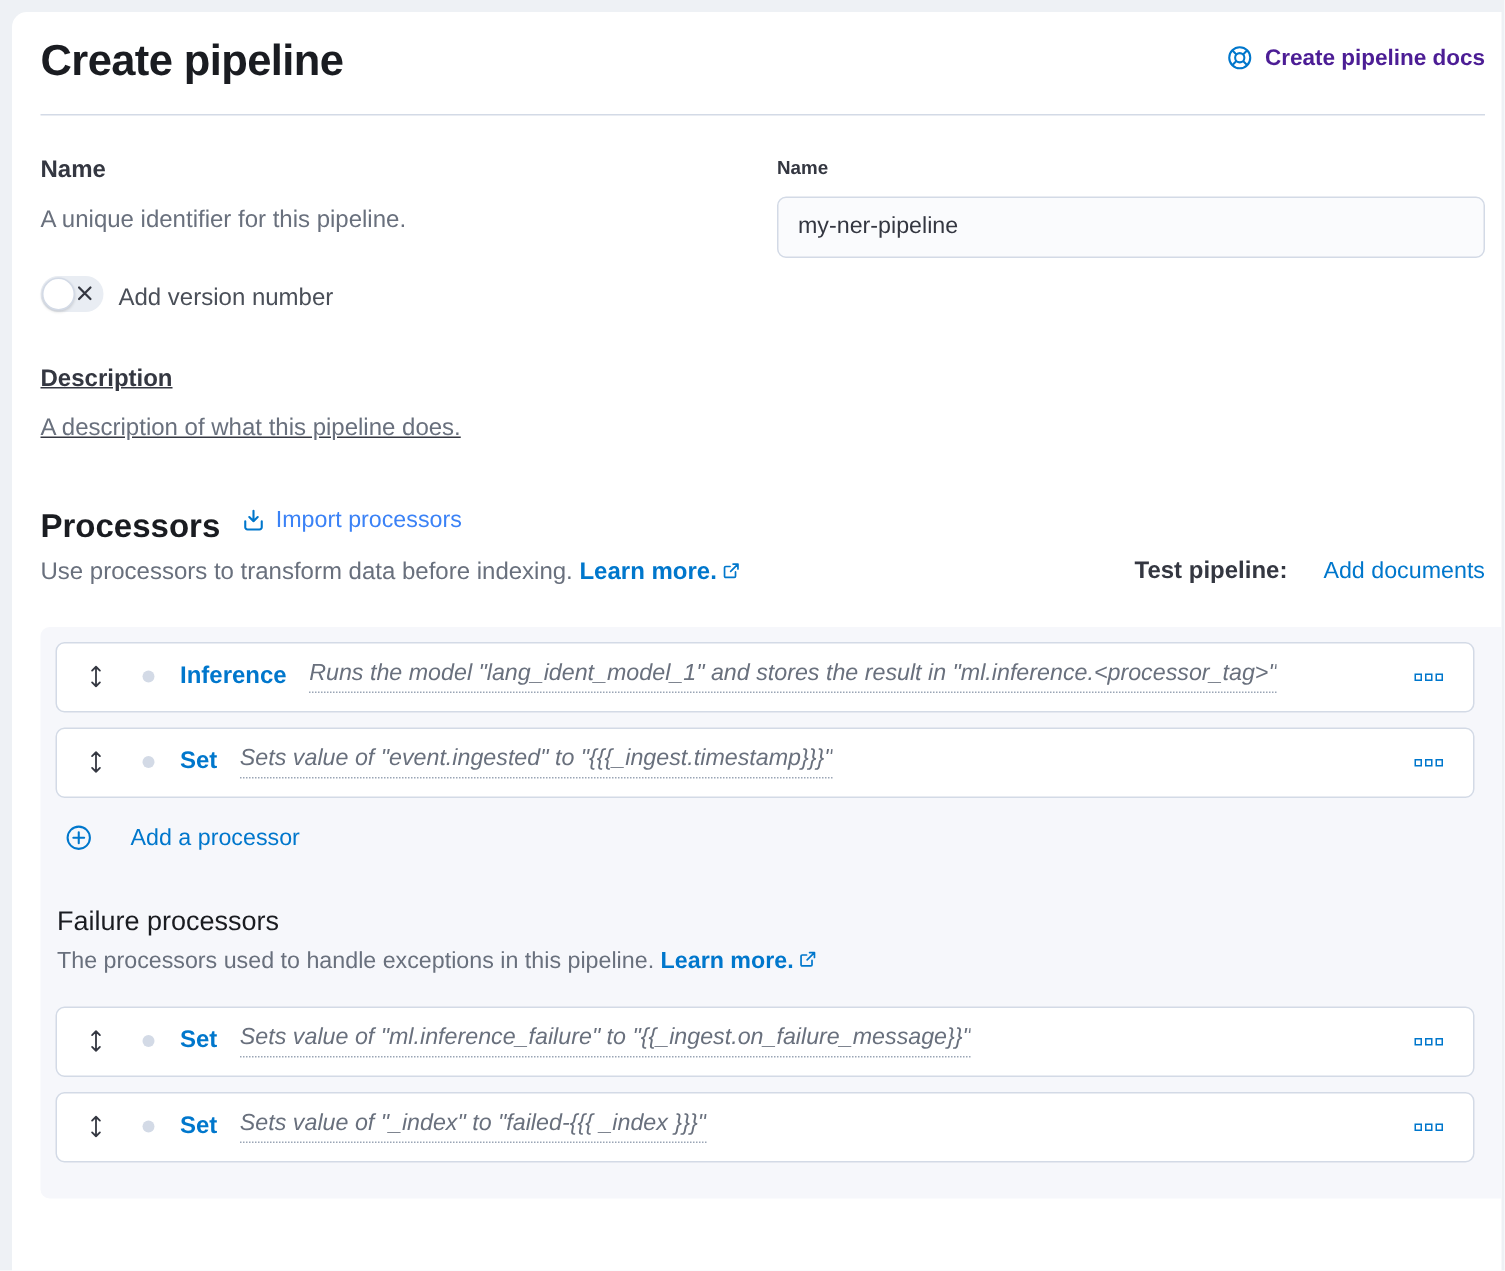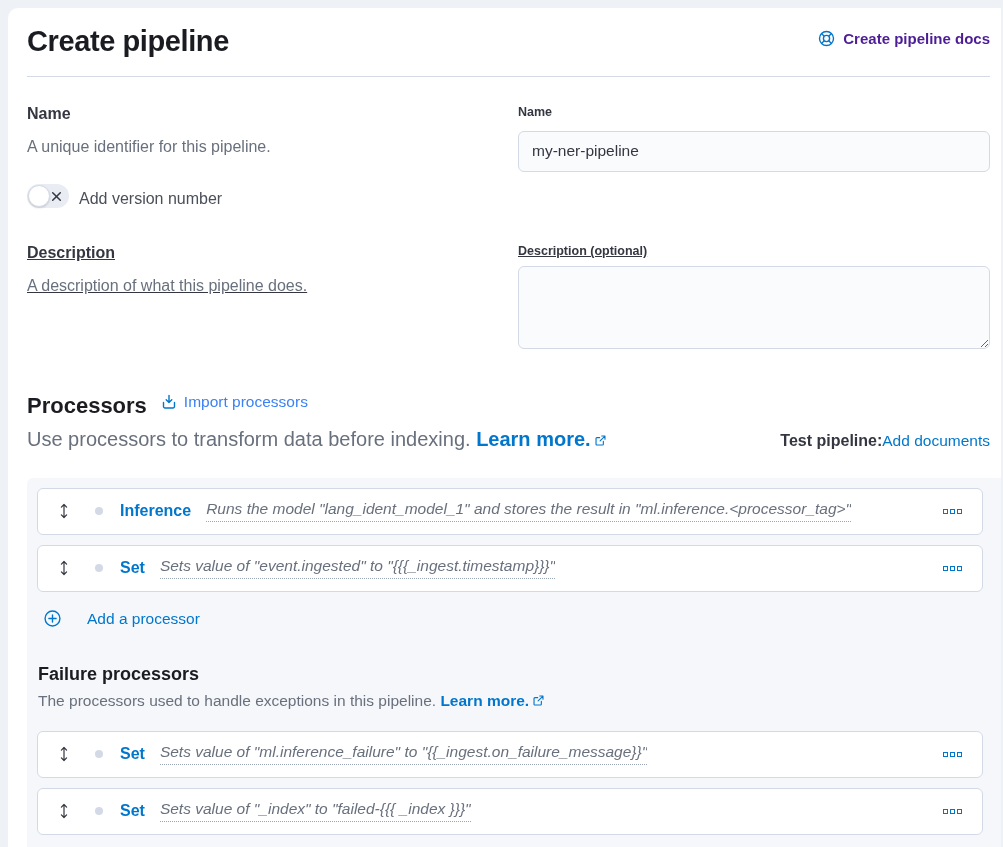--- a/index.html
+++ b/index.html
@@ -45,44 +45,44 @@
   .text-input { height:41px; padding:0 13px; }
   .text-area { height:83px; padding:10px 13px; resize:both; }
   .name-field-wrap { margin-top:12px; }
   .desc-field-wrap { margin-top:4px; }
 
   
   .proc-header { display:flex; justify-content:space-between; align-items:flex-end; margin-top:40px; }
   .proc-header-left .title-line { display:flex; align-items:flex-start; gap:14px; }
   .section-title { font-size:22px; font-weight:700; color:#1a1c21; margin:0; }
   .inline-link { display:inline-flex; align-items:center; gap:7px; color:#3b82f6; font-size:15.5px; font-weight:500; text-decoration:none; cursor:pointer; }
-  .section-sub { font-size:20px; color:#69707D; margin:9px 0 0 0; }
+  .section-sub { font-size:16px; color:#69707D; margin:9px 0 0 0; }
   .learn-more { color:#0077CC; font-weight:700; text-decoration:none; cursor:pointer; }
   .ext-icon { margin-left:3px; vertical-align:-1px; }
-  .test-line { display:flex; align-items:center; gap:0; padding-bottom:2px;margin-left:23px; }
+  .test-line { display:flex; align-items:center; gap:24px; padding-bottom:2px;margin-left:23px; }
   .test-label { font-size:16px; font-weight:700; color:#343741; }
   .add-docs { color:#0077CC; font-size:15.5px; font-weight:500; text-decoration:none; cursor:pointer; }
 
   
   .proc-panel { margin-top:26px; margin-right:-11px; background:#F6F7FB; border-radius:6px 0 0 6px; padding:10px 18px 14px 10px; }
   .proc-card {
     display:flex; align-items:center; height:47px; padding:12px 16px;
     background:#fff; border:1px solid #D3DAE6; border-radius:6px; margin-bottom:10px;
   }
   .drag { display:inline-flex; cursor:grab; padding:2px; }
   .dot { width:8px; height:8px; border-radius:50%; background:#D3DAE6; margin:0 17px 0 21px; flex:0 0 auto; }
   .proc-name { font-size:16px; font-weight:700; color:#0077CC; text-decoration:none; cursor:pointer; margin-right:15px; flex:0 0 auto; }
   .proc-desc { font-size:15.5px; font-style:italic; color:#69707D; border-bottom:1px dotted #9aa5b5; padding-bottom:3px; cursor:default; white-space:nowrap; overflow:hidden; }
   .flex-spacer { flex:1; }
   .more-btn { display:inline-flex; gap:2px; background:none; border:none; padding:4px; cursor:pointer; }
   .more-btn i { width:5px; height:5px; border:1.6px solid #0077CC; display:block; }
 
   .add-proc { display:inline-flex; align-items:center; gap:26px; color:#0077CC; font-size:15.5px; font-weight:500; text-decoration:none; cursor:pointer; margin:8px 0 6px 7px; }
 
-  .failure-title { font-size:18px; font-weight:700; color:#1a1c21; margin:30px 0 0 1px; }
+  .failure-title { font-size:18px; font-weight:400; color:#1a1c21; margin:30px 0 0 1px; }
   .failure-sub { font-size:15.5px; color:#69707D; margin:7px 0 20px 1px; }
 </style>
 </head>
 <body>
 
 <div class="panel">
 
   <div class="page-header">
     <h1 class="page-title">Create pipeline</h1>
     <a class="docs-link">
@@ -120,26 +120,20 @@
       <div class="name-field-wrap">
         <input class="text-input" type="text" value="my-ner-pipeline" style="">
       </div>
     </div>
   </div>
 
   <div class="form-row desc-row">
     <div>
       <h3 class="group-title">Description</h3>
       <p class="group-help">A description of what this pipeline does.</p>
-    </div>
-    <div>
-      <div class="field-label">Description (optional)</div>
-      <div class="desc-field-wrap">
-        <textarea class="text-area" style=""></textarea>
-      </div>
     </div>
   </div>
 
   <div class="proc-header">
     <div class="proc-header-left">
       <div class="title-line">
         <h2 class="section-title">Processors</h2>
         <a class="inline-link">
           <span style="display:inline-flex">
             <svg width="16" height="16" viewBox="0 0 16 16" fill="none" stroke="#0077CC" stroke-width="1.4" stroke-linecap="round" stroke-linejoin="round">

